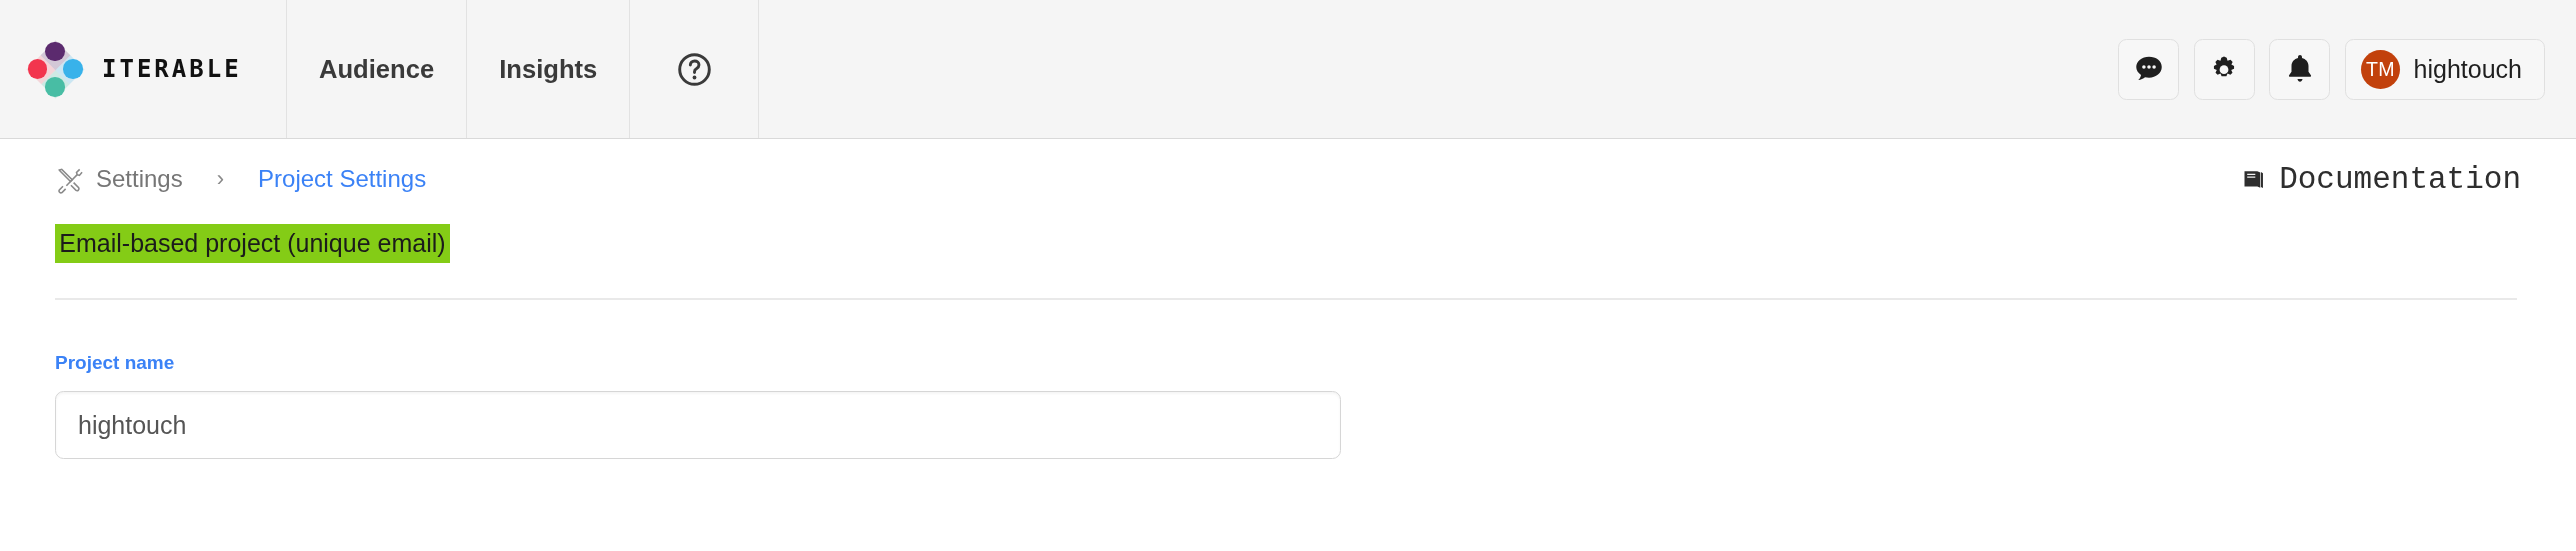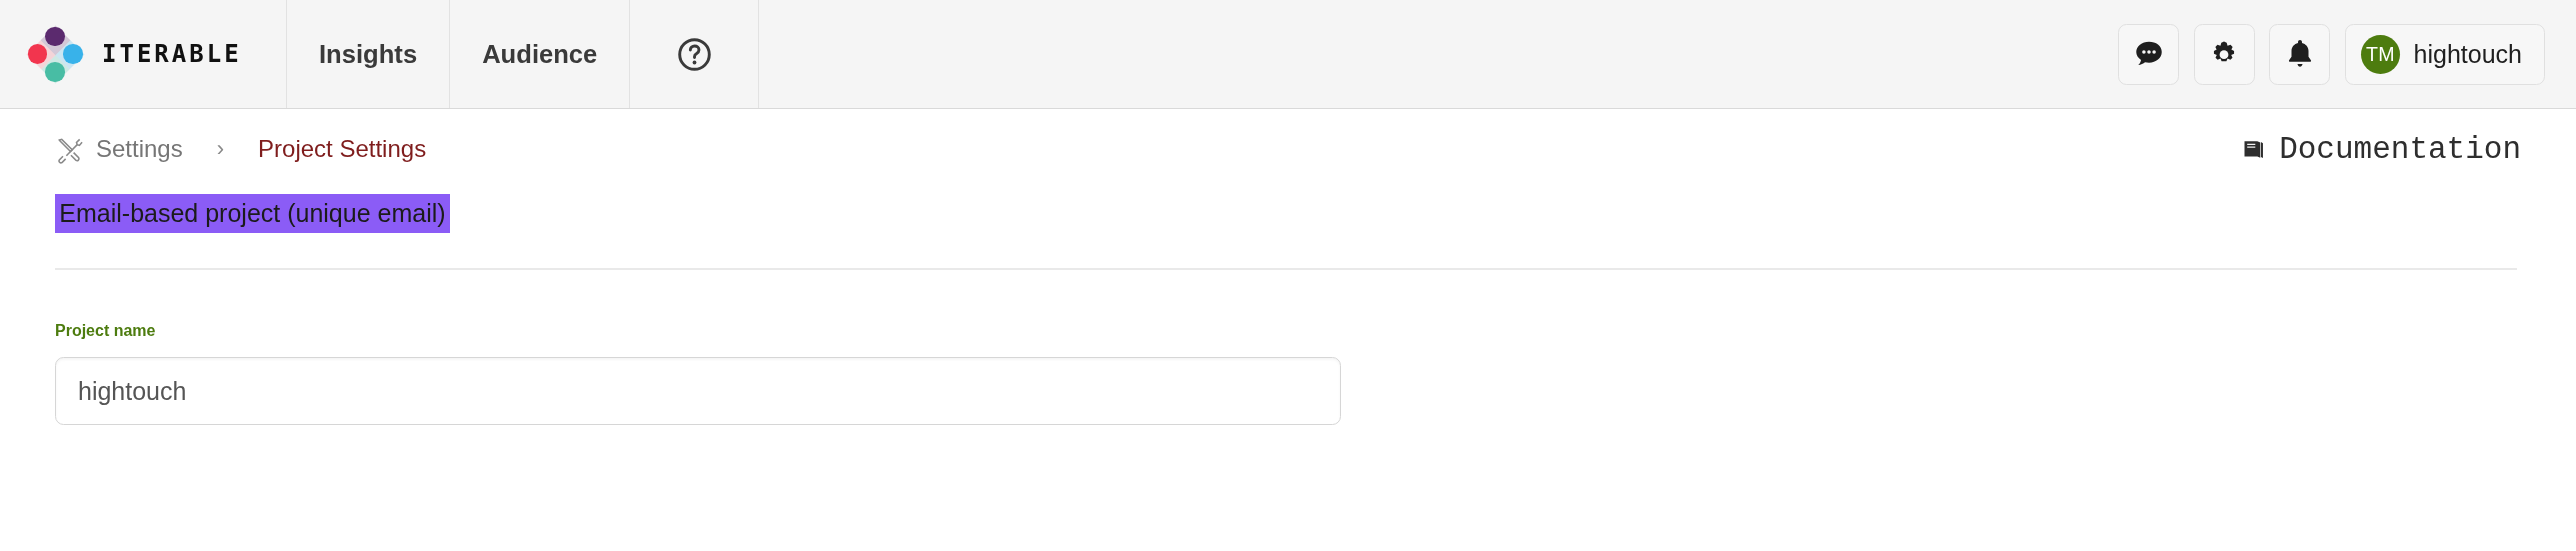--- a/index.html
+++ b/index.html
@@ -7,21 +7,21 @@
     width: 2576px;
     height: 551px;
     background: #ffffff;
     font-family: "Liberation Sans", sans-serif;
     overflow: hidden;
   }
 
   
   .header {
     position: relative;
-    height: 109px;
+    height: 139px;
     background: #f5f5f5;
     border-bottom: 1.7px solid #d9d9d9;
     display: flex;
     align-items: stretch;
   }
 
   .logo-cell {
     width: 287px;
     display: flex;
     align-items: center;
@@ -120,21 +120,21 @@
   }
   .tool-btn svg { display: block; }
   .user-btn {
     padding: 0 22px 0 15.3px;
     gap: 13.6px;
   }
   .avatar {
     width: 39px;
     height: 39px;
     border-radius: 50%;
-    background: #4d7c0f;
+    background: #c2410c;
     color: #ffffff;
     display: flex;
     align-items: center;
     justify-content: center;
     font-size: 19.6px;
     font-weight: 400;
     letter-spacing: 0.4px;
   }
   .user-name {
     font-size: 25px;
@@ -161,21 +161,21 @@
     cursor: pointer;
     white-space: nowrap;
   }
   .crumb-sep {
     font-size: 22px;
     color: #8a8a8a;
     margin: 0 22px;
   }
   .crumb-current {
     font-size: 24px;
-    color: #7f1d1d;
+    color: #3b82f6;
     white-space: nowrap;
   }
   .docs-link {
     position: absolute;
     right: 55px;
     display: flex;
     align-items: center;
     gap: 12px;
     cursor: pointer;
   }
@@ -191,39 +191,39 @@
 
   .cluster-id {
     font-size: 25px;
     color: #1b1b1b;
     margin-top: 15.3px;
     line-height: 1.28;
   }
   .project-type-wrap { margin-top: 5.1px; }
   .project-type {
     display: inline-block;
-    background: #8b5cf6;
+    background: #84cc16;
     font-size: 25px;
     color: #1b1b1b;
     padding: 4.3px 4.3px 5.1px 4.3px;
     line-height: 1.2;
   }
 
   .divider {
     height: 1.7px;
     background: #e9e9e9;
     margin-top: 35px;
     width: 2462px;
   }
 
   .field-label {
     margin-top: 52px;
-    font-size: 16px;
+    font-size: 19px;
     font-weight: 700;
-    color: #4d7c0f;
+    color: #3b82f6;
   }
   .text-input {
     margin-top: 17px;
     width: 1286px;
     height: 68px;
     border: 1.7px solid #d6d6d6;
     border-radius: 8.5px;
     background: #ffffff;
     box-shadow: inset 0 1.7px 2.6px rgba(0,0,0,0.045);
     font-family: "Liberation Sans", sans-serif;
@@ -250,24 +250,24 @@
       <span class="dot dot-top"></span>
       <span class="dot dot-left"></span>
       <span class="dot dot-right"></span>
       <span class="dot dot-bottom"></span>
     </div>
     <span class="logo-word">ITERABLE</span>
   </div>
 
   <nav class="nav">
     <div class="nav-item">
+      <span>Audience</span>
+    </div>
+    <div class="nav-item">
       <span>Insights</span>
-    </div>
-    <div class="nav-item">
-      <span>Audience</span>
     </div>
     <div class="nav-help">
       <svg class="icon-help" viewBox="0 0 24 24">
         <circle cx="12" cy="12" r="9.6" fill="none" stroke="#3a3a3a" stroke-width="1.9"></circle>
         <path d="M9.3 9.1c0-1.5 1.2-2.6 2.8-2.6 1.6 0 2.8 1 2.8 2.5 0 1.3-.8 1.9-1.7 2.5-.8.5-1.2 1-1.2 1.9v.5" fill="none" stroke="#3a3a3a" stroke-width="1.9" stroke-linecap="round"></path>
         <circle cx="12" cy="17.2" r="1.25" fill="#3a3a3a"></circle>
       </svg>
     </div>
   </nav>
 

